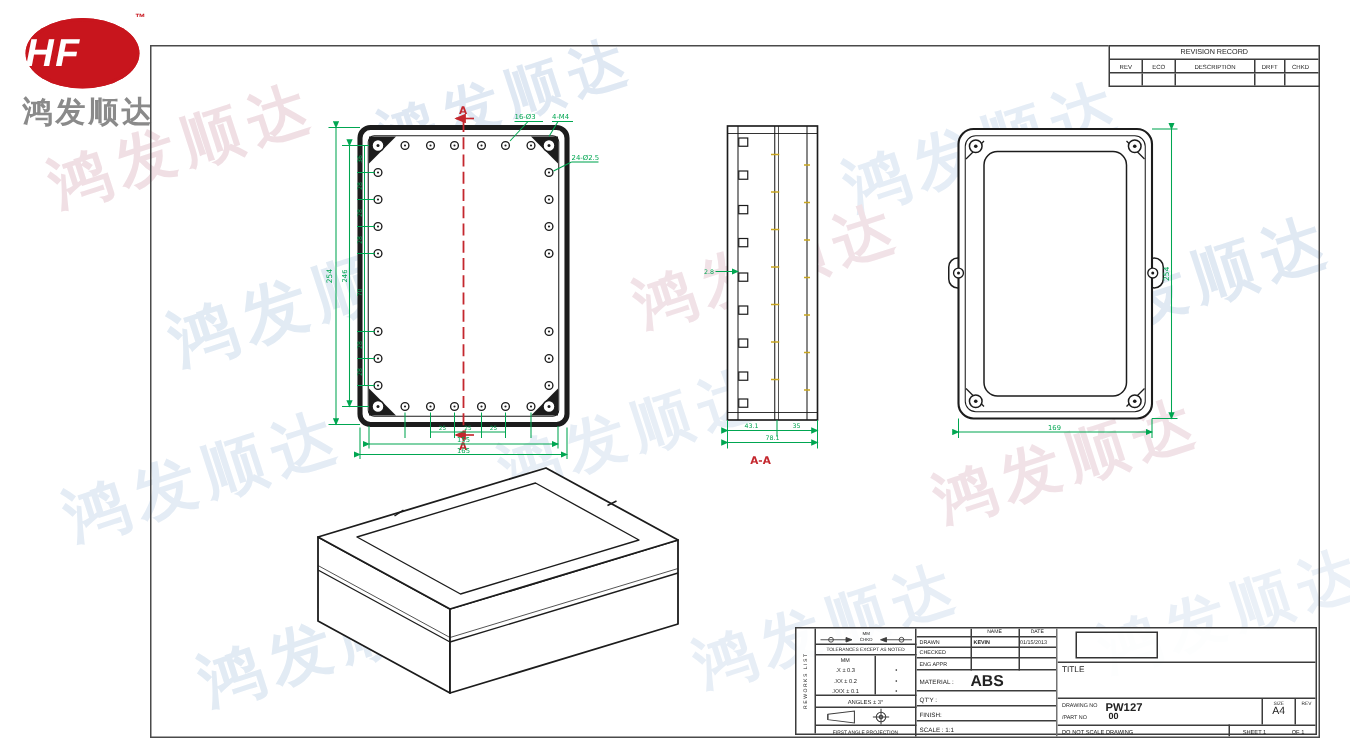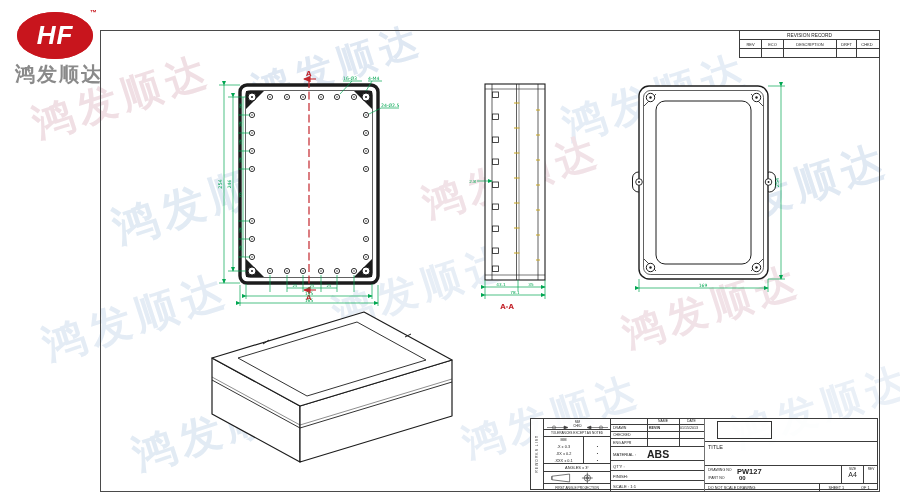--- a/index.html
+++ b/index.html
@@ -4,21 +4,21 @@
 <style>
   html,body{margin:0;padding:0;background:#fff;}
   .stage{position:relative;width:900px;height:500px;overflow:hidden;background:#ffffff;
          font-family:"Liberation Sans",sans-serif;color:#222;}
   .abs{position:absolute;}
   
   .wm{position:absolute;font-weight:bold;white-space:nowrap;letter-spacing:6px;
       transform:rotate(-18deg);pointer-events:none;}
   
   .logo-oval{position:absolute;left:17px;top:12px;width:76px;height:47px;background:#c8151d;
-      border-radius:50%;display:flex;align-items:center;justify-content:center;
+      border-radius:50%;display:flex;align-items:center;justify-content:flex-start;
       color:#fff;font-size:26px;font-weight:bold;font-style:italic;letter-spacing:1px;
       box-shadow:inset 0 0 0 2px #c8151d;}
   .logo-tm{position:absolute;left:90px;top:9px;font-size:7px;color:#c8151d;font-weight:bold;}
   .company{position:absolute;left:15px;top:61px;font-size:20px;color:#8a8a8a;
       font-weight:bold;letter-spacing:2px;}
   
   .frame{position:absolute;left:100px;top:30px;width:778px;height:460px;border:1px solid #4a4a4a;}
   
   .revtab{position:absolute;left:739px;top:30px;width:139px;height:26px;border:1px solid #3c3c3c;
       background:rgba(255,255,255,0.85);font-size:4px;}

